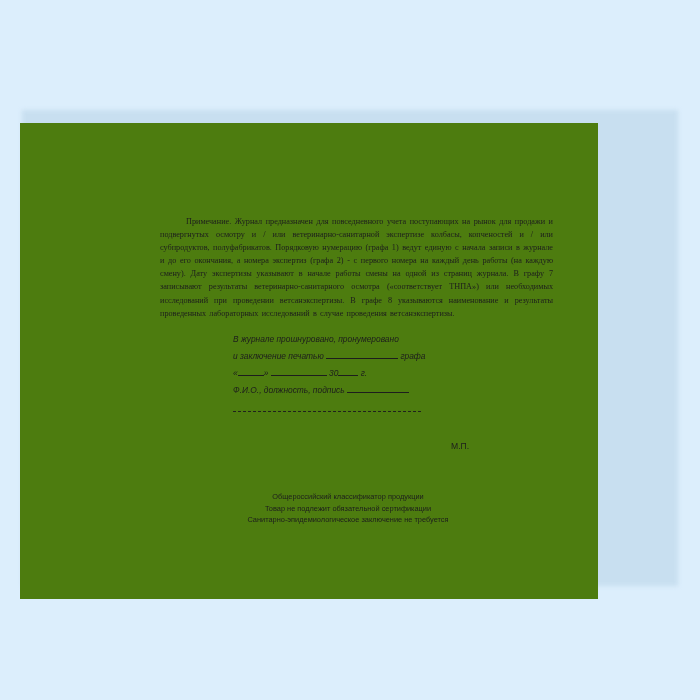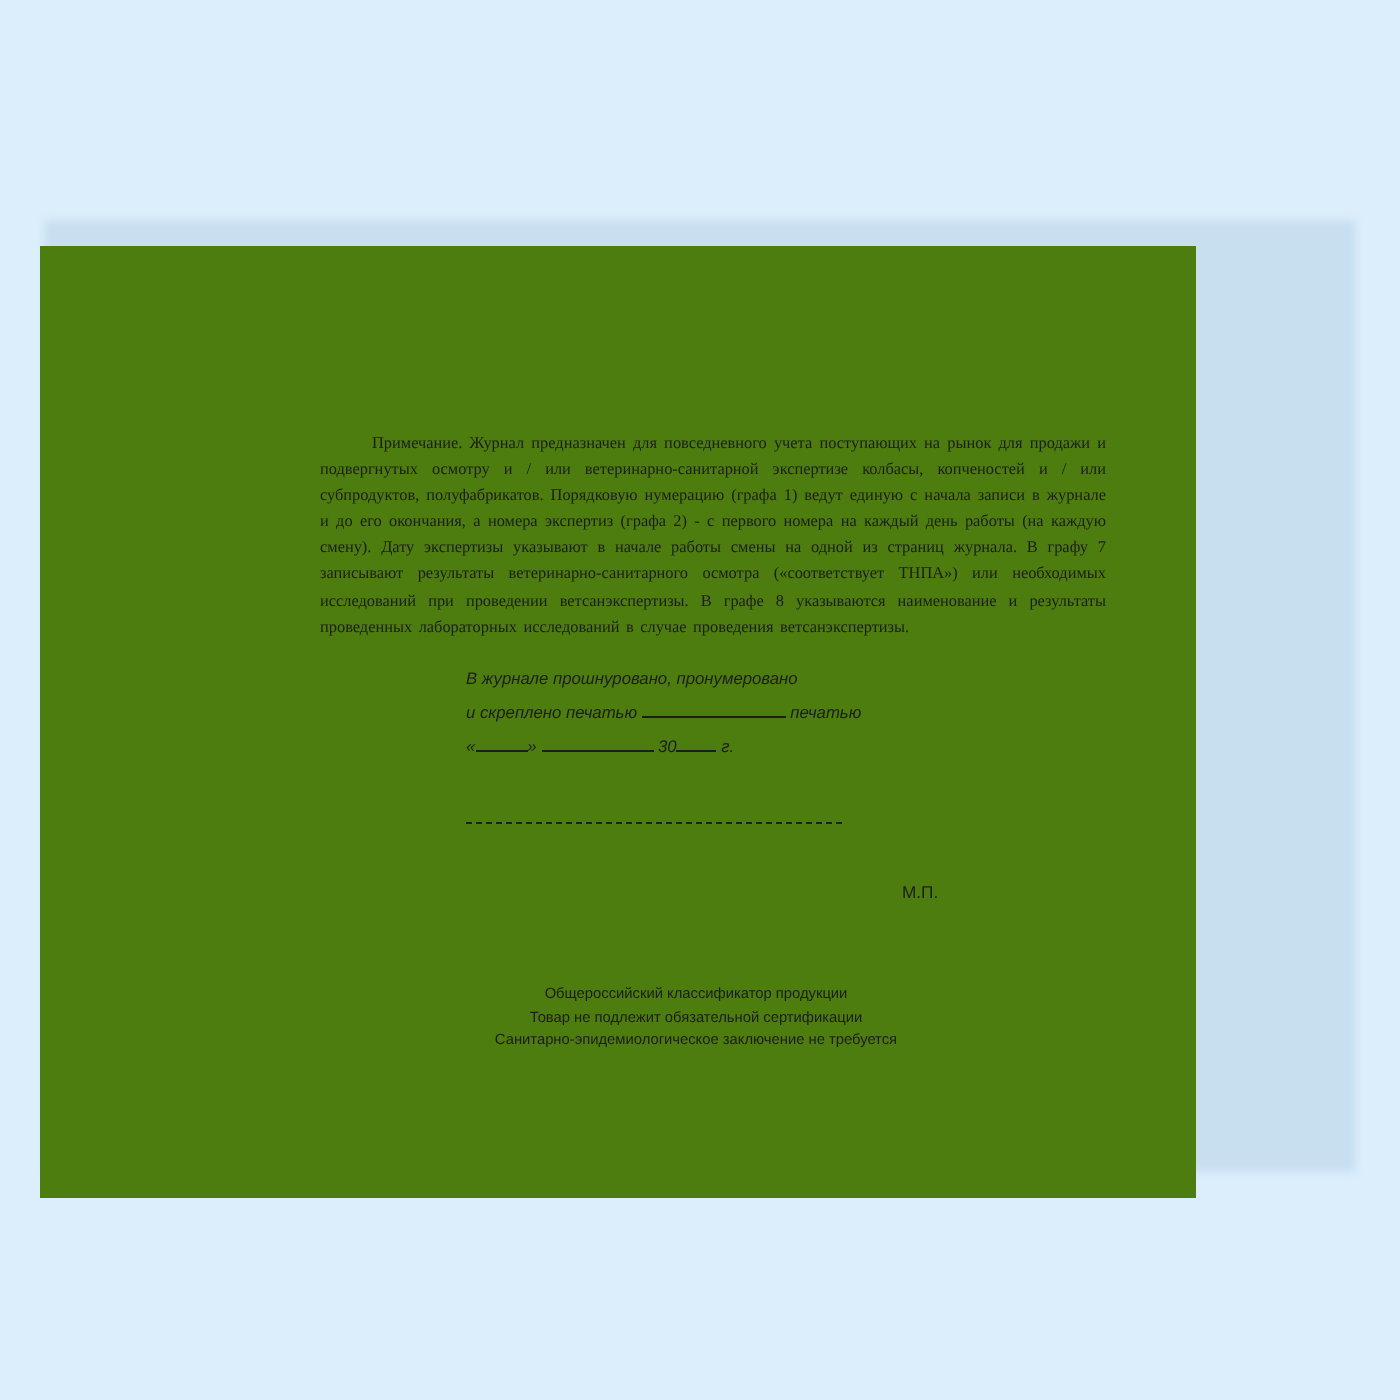--- a/index.html
+++ b/index.html
@@ -127,29 +127,33 @@
 
     <div class="note-block">
       <p><span class="indent"></span><span>Примечание.</span> <span>Журнал предназначен для повседневного учета поступающих на рынок для продажи и подвергнутых осмотру и / или ветеринарно-санитарной экспертизе колбасы, копченостей и / или субпродуктов, полуфабрикатов. Порядковую нумерацию (графа 1) ведут единую с начала записи в журнале и до его окончания, а номера экспертиз (графа 2) - с первого номера на каждый день работы (на каждую смену). Дату экспертизы указывают в начале работы смены на одной из страниц журнала. В графу 7 записывают результаты ветеринарно-санитарного осмотра («соответствует ТНПА») или необходимых исследований при проведении ветсанэкспертизы. В графе 8 указываются наименование и результаты проведенных лабораторных исследований в случае проведения ветсанэкспертизы.</span></p>
     </div>
 
     <div class="sign-block">
       <div class="sign-line">
         <span>В журнале прошнуровано, пронумеровано</span>
       </div>
       <div class="sign-line">
-        <span>и  скреплено  печатью</span>
+        <span>и  заключение  печатью</span>
         <span class="fill f-long"></span>
-        <span>печатью</span>
+        <span>графа</span>
       </div>
       <div class="sign-line">
         <span>«</span><span class="fill f-short"></span><span>»</span>
         <span class="fill f-mid"></span>
         <span>30</span><span class="fill f-tiny"></span>
         <span>г.</span>
+      </div>
+      <div class="sign-line">
+        <span>Ф.И.О.,  должность,  подпись</span>
+        <span class="fill f-name"></span>
       </div>
     </div>
 
     <div class="rule"></div>
 
     <div class="mp">М.П.</div>
 
     <div class="footer">
       <div>Общероссийский классификатор продукции</div>
       <div>Товар не подлежит обязательной сертификации</div>

